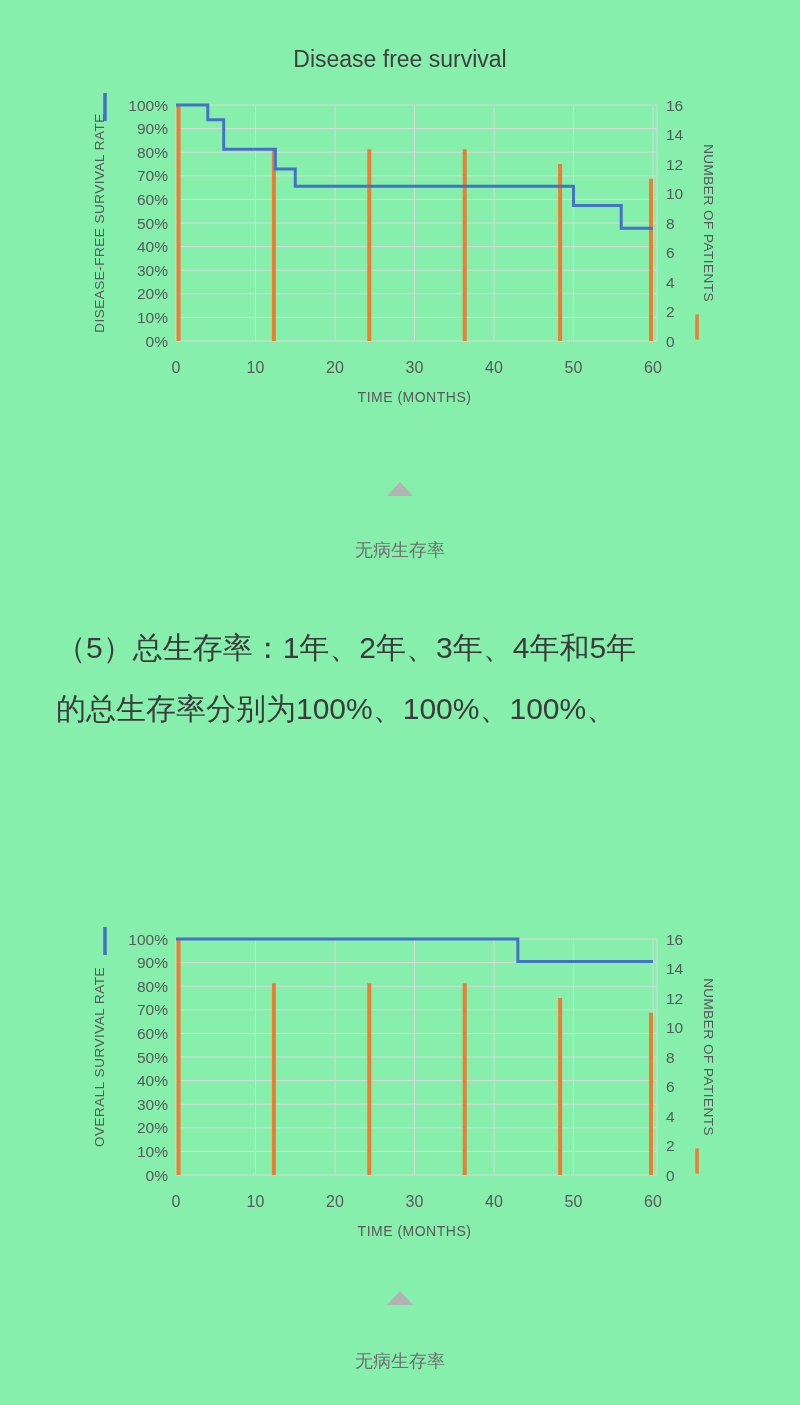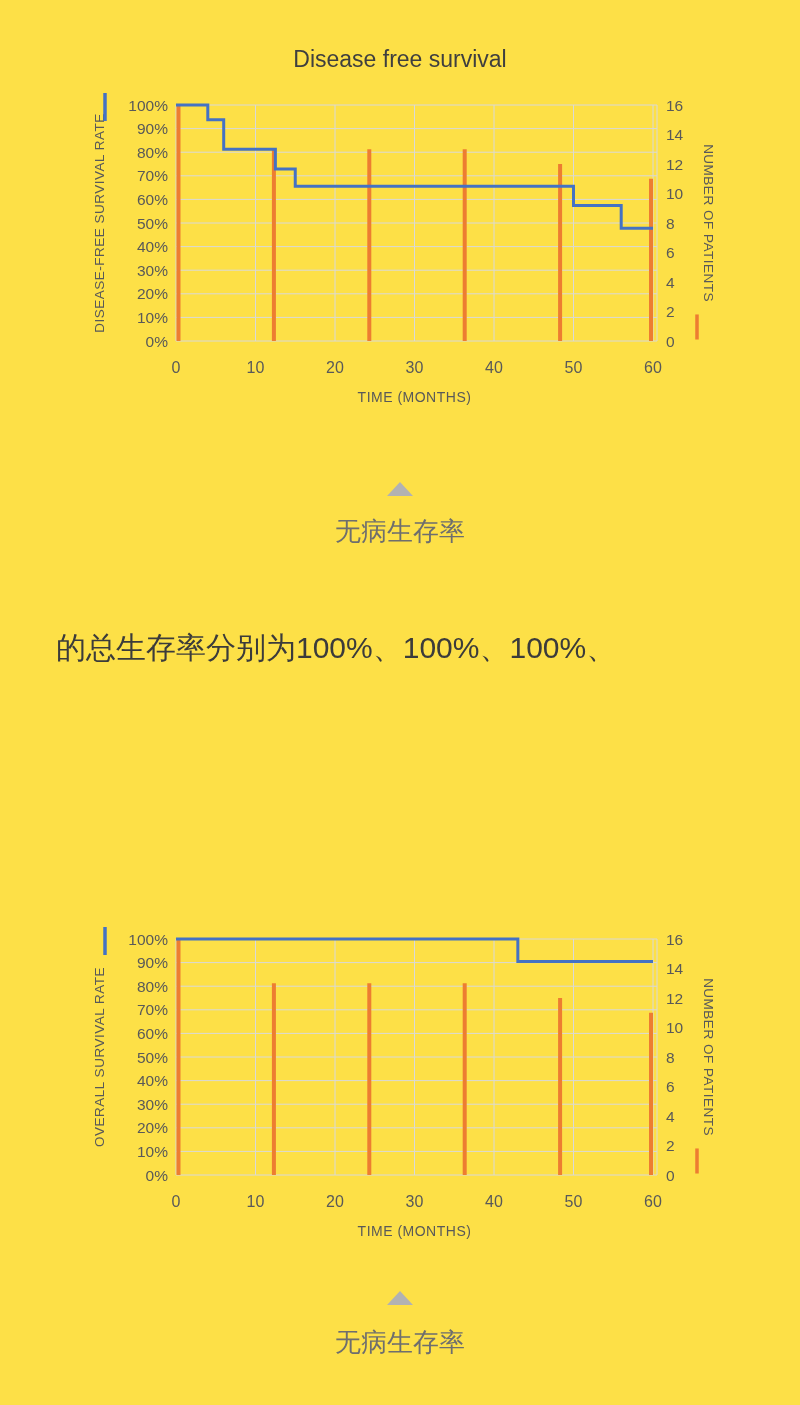--- a/index.html
+++ b/index.html
@@ -1,31 +1,31 @@
 <!DOCTYPE html>
 <html><head>
 <meta charset="utf-8">
 <style>
   html,body{margin:0;padding:0;background:#ffffff;}
   body{width:800px;height:1405px;font-family:"Liberation Sans","DejaVu Sans",sans-serif;}
-  .page{position:relative;width:800px;height:1405px;background:#fde047;overflow:hidden;}
+  .page{position:relative;width:800px;height:1405px;background:#86efac;overflow:hidden;}
   .chart-title{position:absolute;left:0;width:800px;text-align:center;
                font-size:23px;color:#3f3f3f;}
   #title-dfs{top:46px;}
   #title-os{top:883px;}
   svg.plot{position:absolute;left:0;}
   #svg-dfs{top:85px;}
   #svg-os{top:919px;}
   .tri{position:absolute;left:387px;width:0;height:0;
        border-left:13px solid transparent;border-right:13px solid transparent;
        border-bottom:14px solid #b2b2b2;}
   #tri-dfs{top:482px;}
   #tri-os{top:1291px;}
   .fig-caption{position:absolute;left:0;width:800px;text-align:center;
-               font-size:26px;color:#6e6e6e;}
+               font-size:18px;color:#6e6e6e;margin-top:24px;}
   #cap-dfs{top:514px;}
   #cap-os{top:1325px;}
   .para{position:absolute;top:617px;left:56px;width:710px;
         font-size:30px;line-height:61px;color:#3b3b3b;}
   .para div{white-space:nowrap;}
 </style>
 </head>
 <body>
 
 <div class="page">
@@ -89,20 +89,21 @@
       <text transform="translate(704,138) rotate(90)" text-anchor="middle" font-size="13.5" fill="#595959" letter-spacing="0.5">NUMBER OF PATIENTS</text>
       <text x="414.5" y="317" text-anchor="middle" font-size="14" fill="#595959" letter-spacing="0.5">TIME (MONTHS)</text>
       <line x1="105" y1="8" x2="105" y2="36" stroke="#4472C4" stroke-width="3.5"></line>
       <line x1="697" y1="229.45" x2="697" y2="254.525" stroke="#ED7D31" stroke-width="3.5"></line>
     </svg>
 
   <div class="tri" id="tri-dfs"></div>
   <div class="fig-caption" id="cap-dfs">无病生存率</div>
 
   <div class="para">
+    <div>（5）总生存率：1年、2年、3年、4年和5年</div>
     <div>的总生存率分别为100%、100%、100%、</div>
   </div>
 
   <svg class="plot" id="svg-os" width="800" height="335">
       <line x1="176" y1="256" x2="657" y2="256" stroke="#D9D9D9" stroke-width="1"></line>
       <line x1="176" y1="232.4" x2="657" y2="232.4" stroke="#D9D9D9" stroke-width="1"></line>
       <line x1="176" y1="208.8" x2="657" y2="208.8" stroke="#D9D9D9" stroke-width="1"></line>
       <line x1="176" y1="185.2" x2="657" y2="185.2" stroke="#D9D9D9" stroke-width="1"></line>
       <line x1="176" y1="161.6" x2="657" y2="161.6" stroke="#D9D9D9" stroke-width="1"></line>
       <line x1="176" y1="138" x2="657" y2="138" stroke="#D9D9D9" stroke-width="1"></line>

